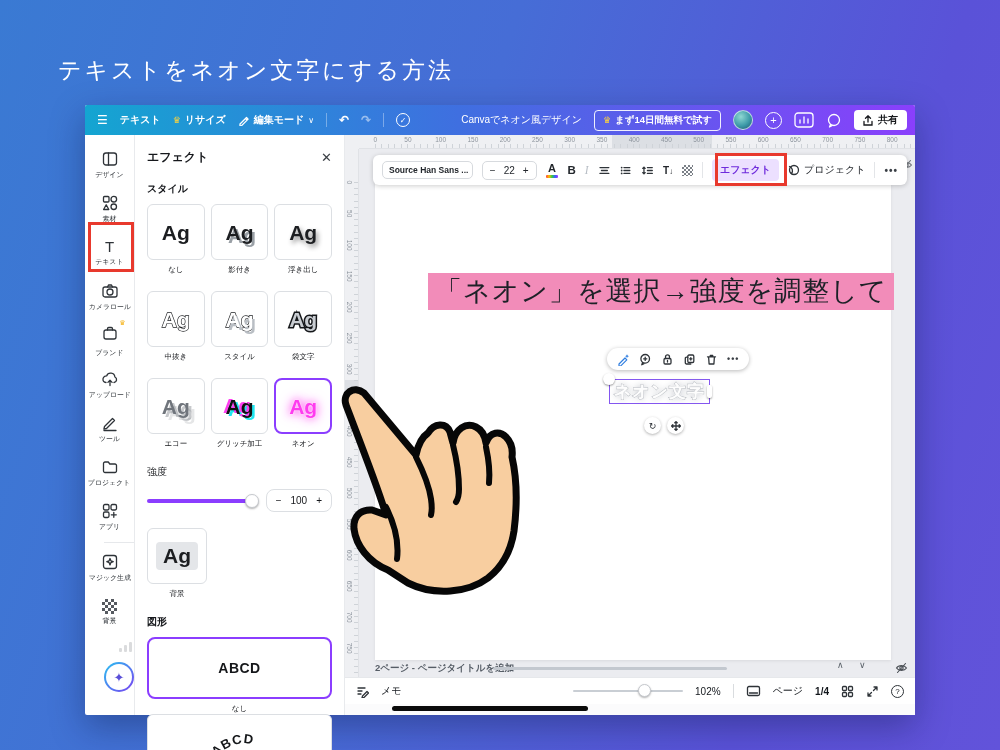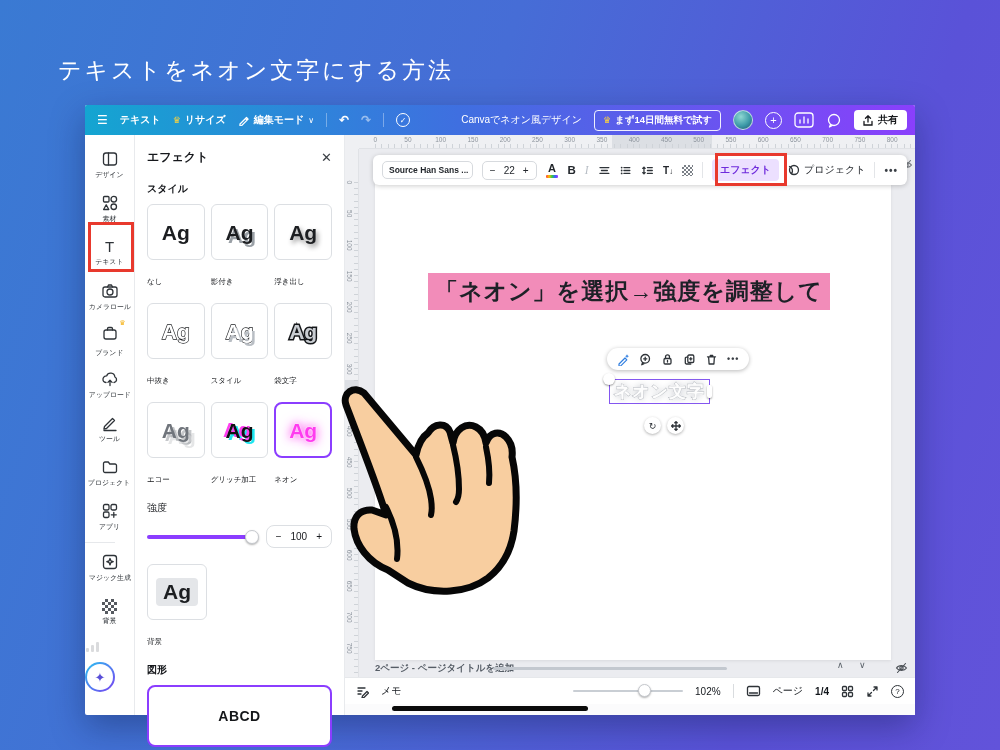--- a/index.html
+++ b/index.html
@@ -16,41 +16,41 @@
 .crown{color:#ffd43b;font-size:9px}
 .dim{opacity:.5}
 .cloudchk{width:14px;height:14px;border:1.2px solid #fff;border-radius:50%;font-size:8px;display:flex;align-items:center;justify-content:center}
 .spacer{flex:1}
 .trial{border:1px solid rgba(255,255,255,.9);border-radius:4px;padding:3px 8px;font-size:9.5px;font-weight:bold;display:flex;gap:4px;align-items:center;white-space:nowrap}
 .avatar{width:20px;height:20px;border-radius:50%;border:1.5px solid rgba(255,255,255,.65);background:radial-gradient(circle at 38% 32%,#8fd8d2 0%,#3d9aa8 55%,#19506e 100%)}
 .pluscirc{width:17px;height:17px;border:1.2px solid #fff;border-radius:50%;display:flex;align-items:center;justify-content:center;font-size:11px}
 .share{background:#fff;color:#16181c;border-radius:4px;padding:3px 9px;font-size:10px;font-weight:bold;display:flex;gap:5px;align-items:center}
 
 .main{display:flex;height:580px}
-.sidebar{width:50px;border-right:1px solid #e8eaed;display:flex;flex-direction:column;align-items:flex-start;padding-top:8px}
+.sidebar{width:50px;border-right:1px solid #e8eaed;display:flex;flex-direction:column;align-items:flex-end;padding-top:8px}
 .s-item{width:100%;height:44px;display:flex;flex-direction:column;align-items:center;justify-content:center;gap:2px;cursor:pointer}
 .s-lbl{font-size:7.5px;color:#2e3338;white-space:nowrap;transform:scale(.92)}
 .t-ic{font-size:15px;font-weight:500;color:#2e3338;line-height:16px}
 .ic{stroke:#2e3338;fill:none;stroke-width:1.3;stroke-linecap:round;stroke-linejoin:round}
 .icw{stroke:#fff;fill:none;stroke-width:1.3;stroke-linecap:round;stroke-linejoin:round}
 .brand-wrap{position:relative}
 .brand-crown{position:absolute;top:-5px;right:-7px;font-size:7px;color:#f5b31a}
 .s-div{width:30px;height:1px;background:#e6e8eb;margin:3px 0}
 .checker{width:15px;height:15px;background-image:linear-gradient(45deg,#565a60 25%,transparent 25% 75%,#565a60 75%),linear-gradient(45deg,#565a60 25%,transparent 25% 75%,#565a60 75%);background-size:6px 6px;background-position:0 0,3px 3px;border-radius:2px}
 .magic-btn{width:30px;height:30px;border-radius:50%;margin-top:10px;background:linear-gradient(#fff,#fff) padding-box,linear-gradient(135deg,#27c2f0,#7a3ff2) border-box;border:2px solid transparent;display:flex;align-items:center;justify-content:center;color:#5a4fd8;font-size:13px}
 
 .panel{width:210px;border-right:1px solid #e8eaed;padding:12px 12px 0;background:#fff}
 .panel-head{display:flex;justify-content:space-between;align-items:center;font-size:12px;font-weight:bold;color:#16181c;margin:2px 0 16px}
 .close-x{font-size:13px;color:#3a3f45;cursor:pointer}
 .sec-label{font-size:10px;font-weight:bold;color:#16181c;margin-bottom:8px}
 .grid3{display:grid;grid-template-columns:repeat(3,1fr);gap:16px 6px}
 .cell{display:flex;flex-direction:column;cursor:pointer}
 .card{height:56px;border:1px solid #dcdfe3;border-radius:6px;background:#fff;display:flex;align-items:center;justify-content:center}
 .cell.selected .card{border:2px solid var(--accent-purple,#8B3DFF);border-radius:8px}
-.card-label{font-size:7.5px;color:#16181c;margin-top:17px;white-space:nowrap}
+.card-label{font-size:7.5px;color:#16181c;text-align:center;margin-top:5px;white-space:nowrap}
 .ag{font-size:21px;font-weight:bold;color:#1c1e21;line-height:1}
 .v1 .ag{text-shadow:2.5px 2.5px 0 #9aa0a6}
 .v2 .ag{text-shadow:2px 3px 5px rgba(0,0,0,.45)}
 .v3 .ag{color:#fff;-webkit-text-stroke:1.3px #1c1e21;paint-order:stroke}
 .v4 .ag{color:#fff;-webkit-text-stroke:1.3px #1c1e21;paint-order:stroke;text-shadow:2.5px 2.5px 0 #b9bec4}
 .v5 .ag{color:#c9cdd2;-webkit-text-stroke:3px #15171a;paint-order:stroke}
 .v6 .ag{color:#70757c;text-shadow:3px 3px 0 rgba(112,117,124,.4),6px 6px 0 rgba(112,117,124,.18)}
 .v7 .ag{color:#101214;text-shadow:-2.5px -1.5px 0 #ff3df0,2.5px 1.5px 0 #1ee6f0}
 .v8 .ag{color:var(--neon-pink,#FF3BEF);text-shadow:0 0 2px #fff,0 0 8px var(--neon-pink,#FF3BEF),0 0 15px #ff9af4}
 .intensity-label{font-size:10px;color:#16181c;margin-top:16px}
@@ -85,21 +85,21 @@
 .bold-b{font-weight:bold;font-size:11.5px}
 .ital{font-style:italic;font-family:"Liberation Serif",serif;color:#b9bfc6;font-size:11.5px}
 .vsep{width:1px;height:16px;background:#e3e5e8}
 .fx-btn{background:rgba(139,61,255,.16);color:#6f2cdc;padding:4px 8px;border-radius:4px;font-weight:bold;font-size:10px;white-space:nowrap}
 .anim{display:flex;gap:4px;align-items:center;white-space:nowrap}
 .dots{letter-spacing:1px;font-weight:bold;color:#3a3f45}
 .tdown{font-weight:bold;font-size:10px}
 .tdown small{font-size:8px;font-weight:normal}
 .mini-checker{width:11px;height:11px;background-image:linear-gradient(45deg,#7b8087 25%,transparent 25% 75%,#7b8087 75%),linear-gradient(45deg,#7b8087 25%,transparent 25% 75%,#7b8087 75%);background-size:4px 4px;background-position:0 0,2px 2px}
 .eye-top{position:absolute;right:2px;top:24px;opacity:.75}
-.note{position:absolute;left:83px;top:138px;z-index:3;font-size:23px;line-height:35px;color:#1d2127;font-weight:700;letter-spacing:1px}
+.note{position:absolute;left:83px;top:138px;z-index:3;font-size:27px;line-height:35px;color:#1d2127;font-weight:400;letter-spacing:1px}
 .note span{background:var(--note-pink,#F28CB9);padding:1px 7px;display:inline-block}
 .sel-toolbar{position:absolute;left:262px;top:213px;height:22px;background:#fff;border-radius:11px;box-shadow:0 1px 4px rgba(0,0,0,.28);display:flex;align-items:center;gap:9px;padding:0 10px;z-index:6}
 .neon-box{position:absolute;left:264px;top:244px;width:101px;height:25px;border:1.5px solid #8456f0;display:flex;align-items:center;justify-content:center;z-index:5}
 .neon-txt{font-size:17px;font-weight:bold;letter-spacing:1px;color:#fdfdfd;-webkit-text-stroke:1px #a4a9b0;paint-order:stroke;text-shadow:0 0 2px #fff,0 0 6px rgba(170,174,182,.95)}
 .h-dot{position:absolute;left:-7px;top:-7px;width:12px;height:12px;border-radius:50%;background:#fff;box-shadow:0 1px 2px rgba(0,0,0,.4)}
 .h-bar{position:absolute;right:-3px;top:5px;width:5px;height:13px;border-radius:2px;background:#fff;box-shadow:0 1px 2px rgba(0,0,0,.4)}
 .ctrl-btns{position:absolute;left:299px;top:282px;display:flex;gap:6px;z-index:5}
 .cbtn{width:17px;height:17px;border-radius:50%;background:#fff;box-shadow:0 1px 3px rgba(0,0,0,.3);display:flex;align-items:center;justify-content:center;font-size:9px;color:#2e3338}
 .page-cap{position:absolute;left:30px;top:527px;font-size:9.5px;font-weight:bold;color:#565d66;white-space:nowrap}
 .cap-line{position:absolute;left:148px;top:532px;width:234px;height:3px;background:#c3c8cf;border-radius:2px}

